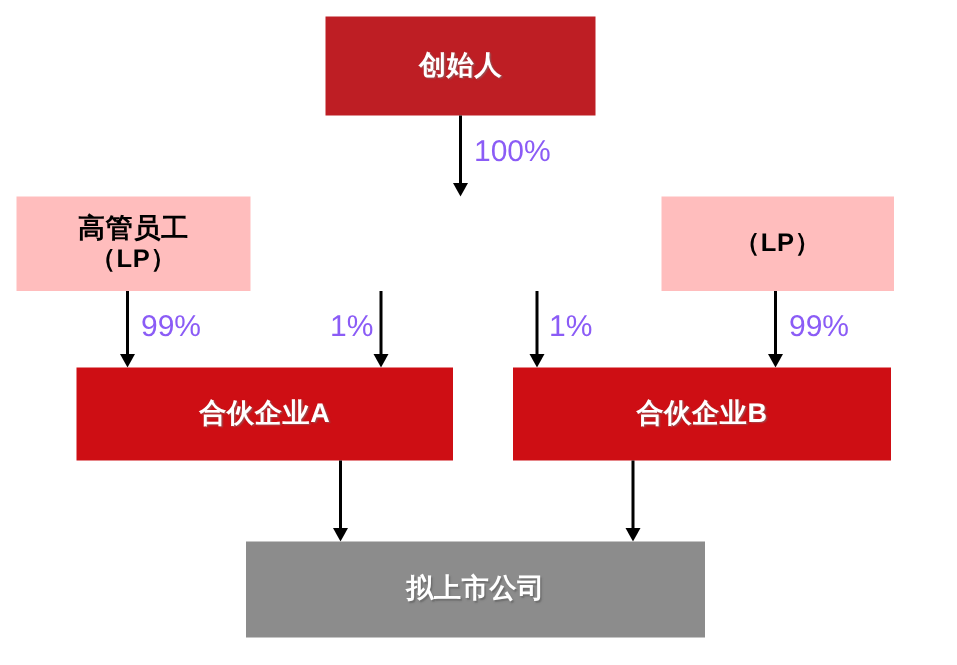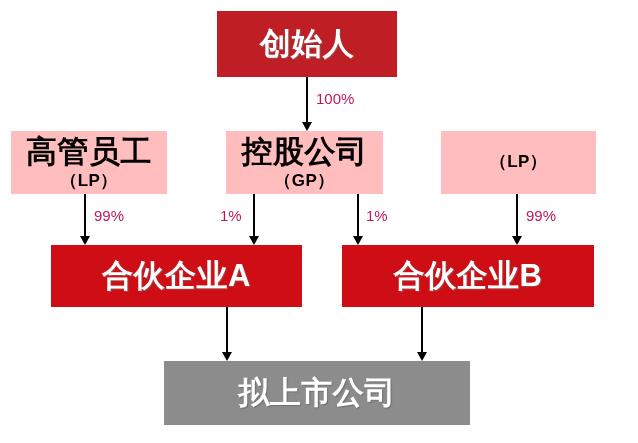--- a/index.html
+++ b/index.html
@@ -41,21 +41,21 @@
   }
   .node-pink {
     background: #FFBDBD;
     color: #000000;
   }
   .node-gray {
     background: #8C8C8C;
     color: #ffffff;
     text-shadow: 1px 1px 1px rgba(80,80,80,0.5);
   }
-  .line-1 { font-size: 31px; letter-spacing: 0.5px; }
+  .line-1 { font-size: 18px; letter-spacing: 0.5px; }
   .line-2 { font-size: 17px; letter-spacing: 0.5px; }
 
   
   .conn {
     position: absolute;
   }
   .conn .stem {
     position: absolute;
     width: 2px;
     background: #000000;
@@ -66,22 +66,22 @@
     position: absolute;
     left: -4px;
     width: 0;
     height: 0;
     border-left: 5px solid transparent;
     border-right: 5px solid transparent;
     border-top: 9px solid #000000;
   }
   .edge-label {
     position: absolute;
-    font-size: 15px;
-    color: #be185d;
+    font-size: 20px;
+    color: #8b5cf6;
     font-weight: normal;
     white-space: nowrap;
   }
 </style>
 </head>
 <body>
 
 <div id="canvas">
 
   <div class="node node-dark-red" style="left:217px; top:11px; width:180px; height:66px;">
@@ -92,24 +92,20 @@
     <div class="stem" style="height:45px;"></div>
     <div class="head" style="top:45px;"></div>
   </div>
   <div class="edge-label" style="left:316px; top:90px;">100%</div>
 
   <div class="node node-pink" style="left:11px; top:131px; width:156px; height:63px;justify-content:center;">
     <span class="line-1">高管员工</span>
     <span class="line-2">（LP）</span>
   </div>
 
-  <div class="node node-pink" style="left:226px; top:131px; width:157px; height:63px;">
-    <span class="line-1">控股公司</span>
-    <span class="line-2">（GP）</span>
-  </div>
 
   <div class="node node-pink" style="left:441px; top:131px; width:155px; height:63px;">
     <span class="line-2">（LP）</span>
   </div>
 
   <div class="conn" style="left:84px; top:194px; width:2px; height:51px;">
     <div class="stem" style="height:42px;"></div>
     <div class="head" style="top:42px;"></div>
   </div>
   <div class="edge-label" style="left:94px; top:207px;">99%</div>

